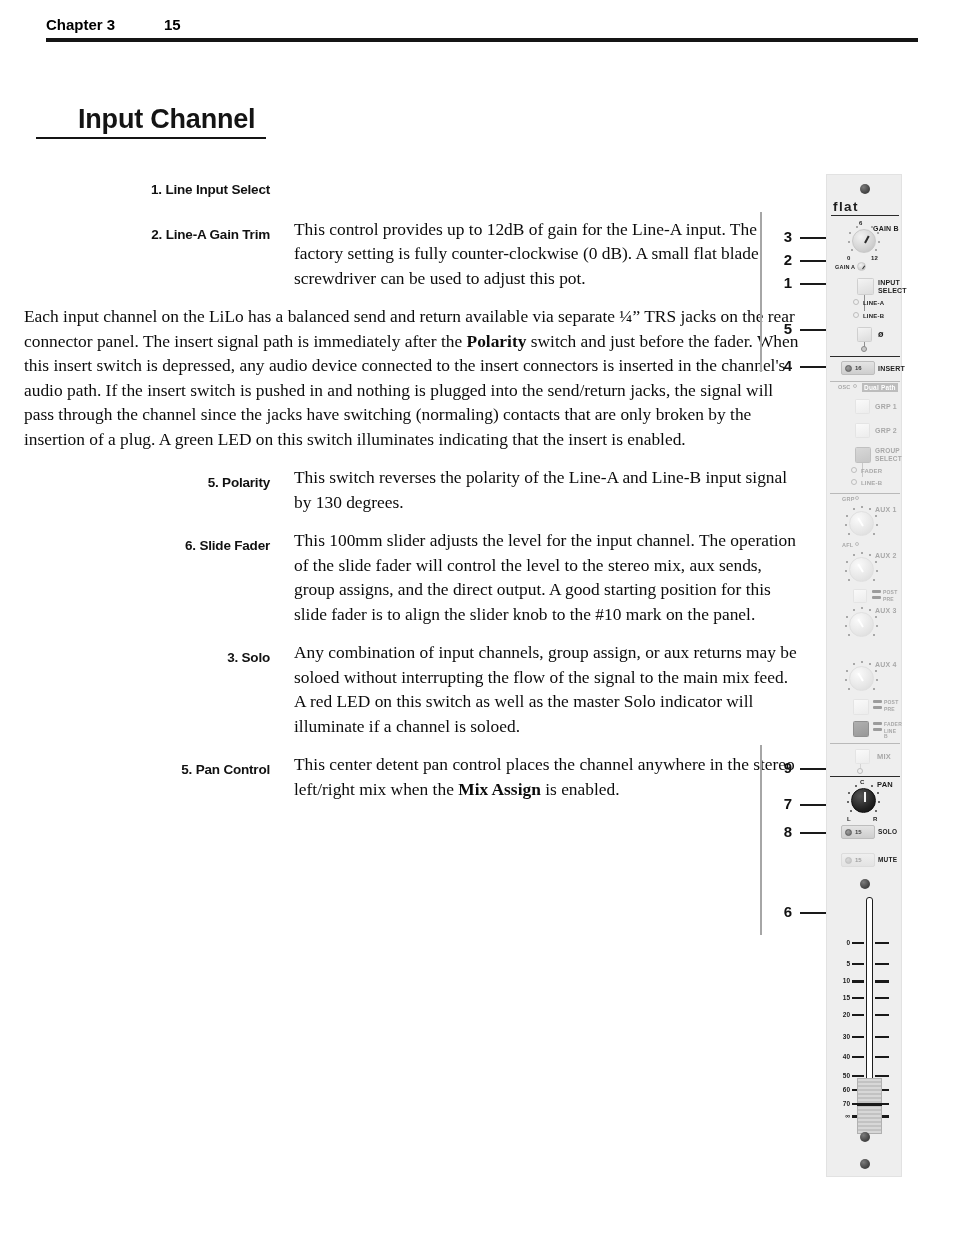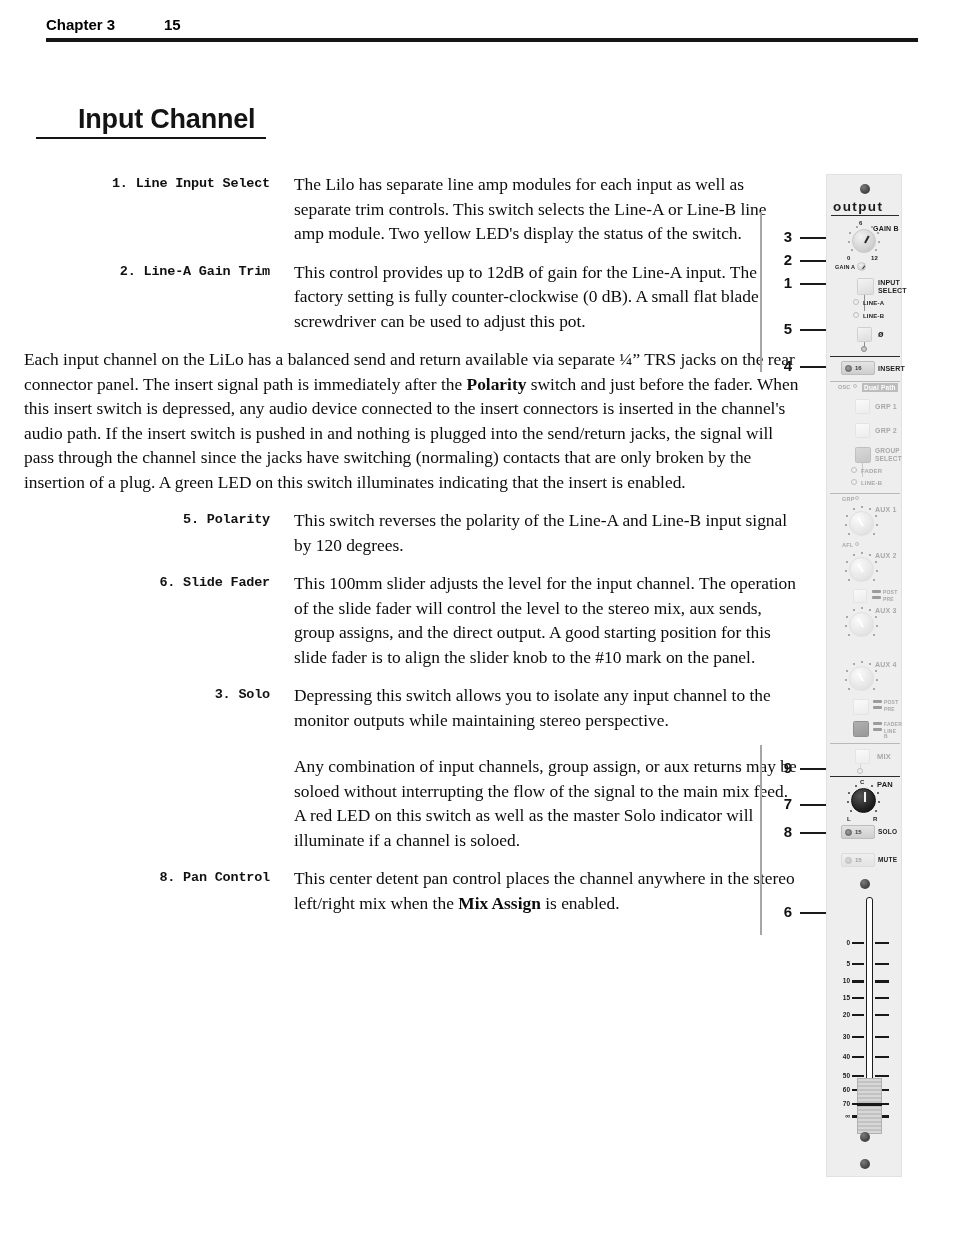--- a/index.html
+++ b/index.html
@@ -63,27 +63,28 @@
   }
   .sec-row {
     display: flex;
     align-items: flex-start;
     margin-bottom: 14px;
   }
   .sec-label {
     width: 270px;
     text-align: right;
     padding-right: 0px;
-    font-family: Liberation Mono, monospace;
+    font-family: Liberation Sans, sans-serif;
     font-weight: bold;
     font-size: 13.5px;
     line-height: 24.5px;
     letter-spacing: -0.2px;
     color: #111;
     flex: 0 0 270px;
+    margin-top: 6px;
   }
   .sec-body {
     flex: 1;
     padding-left: 24px;
     font-family: "Liberation Serif", serif;
     font-size: 17.4px;
     line-height: 24.5px;
     color: #0c0c0c;
   }
   .sec-body p { margin: 0; }
@@ -317,56 +318,52 @@
 </div>
 
 <div class="title-wrap">
   <div class="title-text">Input Channel</div>
   <div class="title-rule"></div>
 </div>
 
 <div class="body-col" id="sections">
     <div class="sec-row">
       <div class="sec-label">1. Line Input Select</div>
-      <div class="sec-body">
-        <p>The Lilo has separate line amp modules for each input as well as separate trim controls. This switch selects the Line-A or Line-B line amp module. Two yellow LED's display the status of the switch.</p>
-      </div>
     </div>
     <div class="sec-row">
       <div class="sec-label">2. Line-A Gain Trim</div>
       <div class="sec-body">
         <p>This control provides up to 12dB of gain for the Line-A input. The factory setting is fully counter-clockwise (0 dB). A small flat blade screwdriver can be used to adjust this pot.</p>
       </div>
     </div>
     <div class="sec-row">
       <div class="sec-body">
         <p>Each input channel on the LiLo has a balanced send and return available via separate ¼” TRS jacks on the rear connector panel. The insert signal path is immediately after the <b>Polarity</b> switch and just before the fader. When this insert switch is depressed, any audio device connected to the insert connectors is inserted in the channel's audio path. If the insert switch is pushed in and nothing is plugged into the send/return jacks, the signal will pass through the channel since the jacks have switching (normaling) contacts that are only broken by the insertion of a plug.  A green LED on this switch illuminates indicating that the insert is enabled.</p>
       </div>
     </div>
     <div class="sec-row">
       <div class="sec-label">5. Polarity</div>
       <div class="sec-body">
-        <p>This switch reverses the polarity of the Line-A and Line-B input signal by 120 degrees.</p>
+        <p>This switch reverses the polarity of the Line-A and Line-B input signal by 130 degrees.</p>
       </div>
     </div>
     <div class="sec-row">
       <div class="sec-label">6. Slide Fader</div>
       <div class="sec-body">
         <p>This 100mm slider adjusts the level for the input channel. The operation of the slide fader will control the level to the stereo mix, aux sends, group assigns, and the direct output. A good starting position for this slide fader is to align the slider knob to the #10 mark on the panel.</p>
       </div>
     </div>
     <div class="sec-row">
       <div class="sec-label">3. Solo</div>
       <div class="sec-body">
-        <p>Depressing this switch allows you to isolate any input channel to the monitor outputs while maintaining stereo perspective.</p>
         <p>Any combination of input channels, group assign, or aux returns may be soloed without interrupting the flow of the signal to the main mix feed.  A red LED on this switch as well as the master Solo indicator will illuminate if a channel is soloed.</p>
       </div>
     </div>
     <div class="sec-row">
-      <div class="sec-label">8. Pan Control</div>
+      <div class="sec-label">5. Pan Control</div>
       <div class="sec-body">
         <p>This center detent pan control places the channel anywhere in the stereo left/right mix when the <b>Mix Assign</b> is enabled.</p>
       </div>
     </div>
   </div>
 
 <div class="gutter-line" style="left:760px; top:212px; height:160px;"></div>
 <div class="gutter-line" style="left:760px; top:745px; height:190px;"></div>
 
 <div class="callout" style="left:772px; top:228px; width:20px;">3</div>
@@ -393,21 +390,21 @@
 <div class="callout" style="left:772px; top:823px; width:20px;">8</div>
 <div class="callout-line" style="left:800px; top:832px; width:46px;"></div>
 
 <div class="callout" style="left:772px; top:903px; width:20px;">6</div>
 <div class="callout-line" style="left:800px; top:912px; width:44px;"></div>
 
 <div class="panel">
 
   <div class="panel-screw" style="top:9px;"></div>
 
-  <div class="brand">output</div>
+  <div class="brand">flat</div>
 
   <div class="pnl-text t-dark" style="left:46px; top:50px; font-size:7px;">GAIN B</div>
   <div class="pnl-text t-dark" style="left:32px; top:45px; font-size:6px;">6</div>
   <div class="pnl-text t-dark" style="left:20px; top:80px; font-size:6px;">0</div>
   <div class="pnl-text t-dark" style="left:44px; top:80px; font-size:6px;">12</div>
   <div class="knob knob-lt" style="left:25px; top:54px; width:24px; height:24px;">
     <div class="knob-ptr" style="left:11px; top:5px; width:1.8px; height:8px; transform:rotate(28deg);"></div>
   </div>
   <div class="tickdot" style="left:22px; top:57px;"></div>
   <div class="tickdot" style="left:21px; top:66px;"></div>

